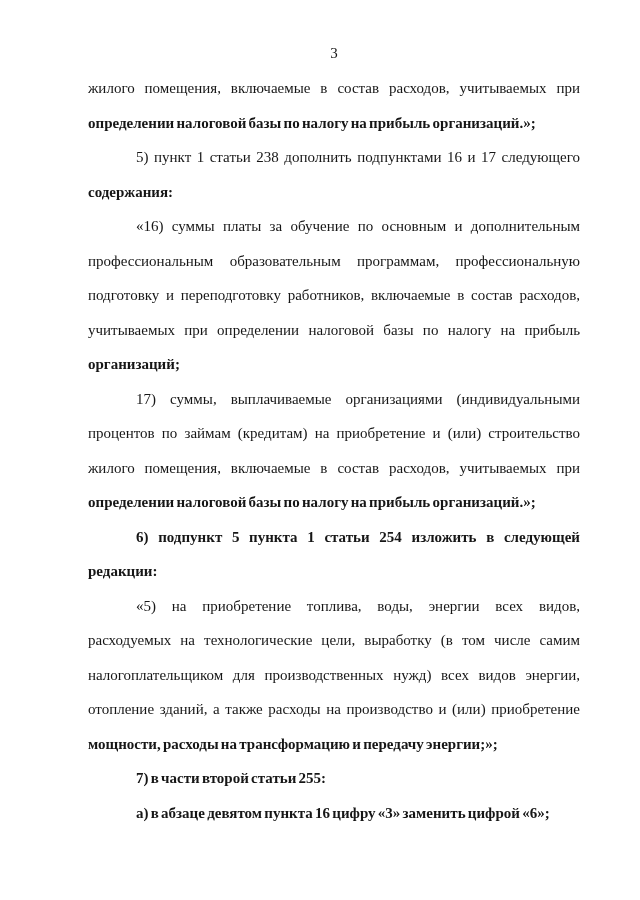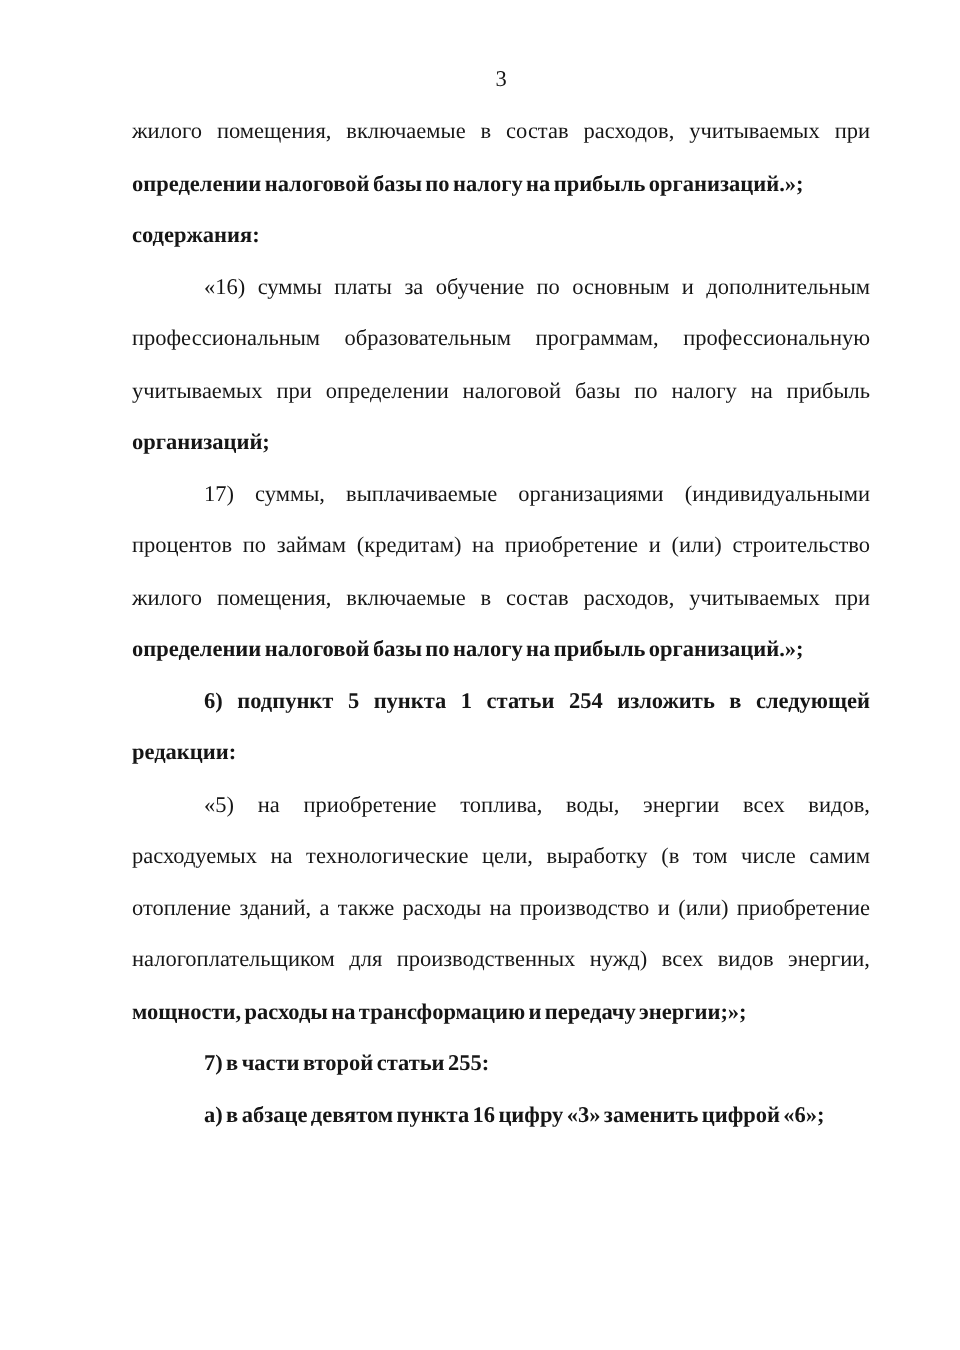--- a/index.html
+++ b/index.html
@@ -51,31 +51,33 @@
   }
 </style>
 </head>
 <body>
 
 <div class="scan-page">
   <div class="page-number">3</div>
   <div class="content">
       <div class="text-line">жилого помещения, включаемые в состав расходов, учитываемых при</div>
       <div class="text-line last">определении налоговой базы по налогу на прибыль организаций.»;</div>
+      <div class="text-line indent">5) пункт 1 статьи 238 дополнить подпунктами 16 и 17 следующего</div>
       <div class="text-line last">содержания:</div>
       <div class="text-line indent">«16) суммы платы за обучение по основным и дополнительным</div>
       <div class="text-line">профессиональным образовательным программам, профессиональную</div>
+      <div class="text-line">подготовку и переподготовку работников, включаемые в состав расходов,</div>
       <div class="text-line">учитываемых при определении налоговой базы по налогу на прибыль</div>
       <div class="text-line last">организаций;</div>
       <div class="text-line indent">17) суммы, выплачиваемые организациями (индивидуальными</div>
       <div class="text-line">процентов по займам (кредитам) на приобретение и (или) строительство</div>
       <div class="text-line">жилого помещения, включаемые в состав расходов, учитываемых при</div>
       <div class="text-line last">определении налоговой базы по налогу на прибыль организаций.»;</div>
       <div class="text-line last indent">6) подпункт 5 пункта 1 статьи 254 изложить в следующей редакции:</div>
       <div class="text-line indent">«5) на приобретение топлива, воды, энергии всех видов,</div>
       <div class="text-line">расходуемых на технологические цели, выработку (в том числе самим</div>
+      <div class="text-line">налогоплательщиком для производственных нужд) всех видов энергии,</div>
       <div class="text-line">отопление зданий, а также расходы на производство и (или) приобретение</div>
-      <div class="text-line">налогоплательщиком для производственных нужд) всех видов энергии,</div>
       <div class="text-line last">мощности, расходы на трансформацию и передачу энергии;»;</div>
       <div class="text-line last indent">7) в части второй статьи 255:</div>
       <div class="text-line last indent">а) в абзаце девятом пункта 16 цифру «3» заменить цифрой «6»;</div>
     </div>
 </div>
 
 </body></html>

